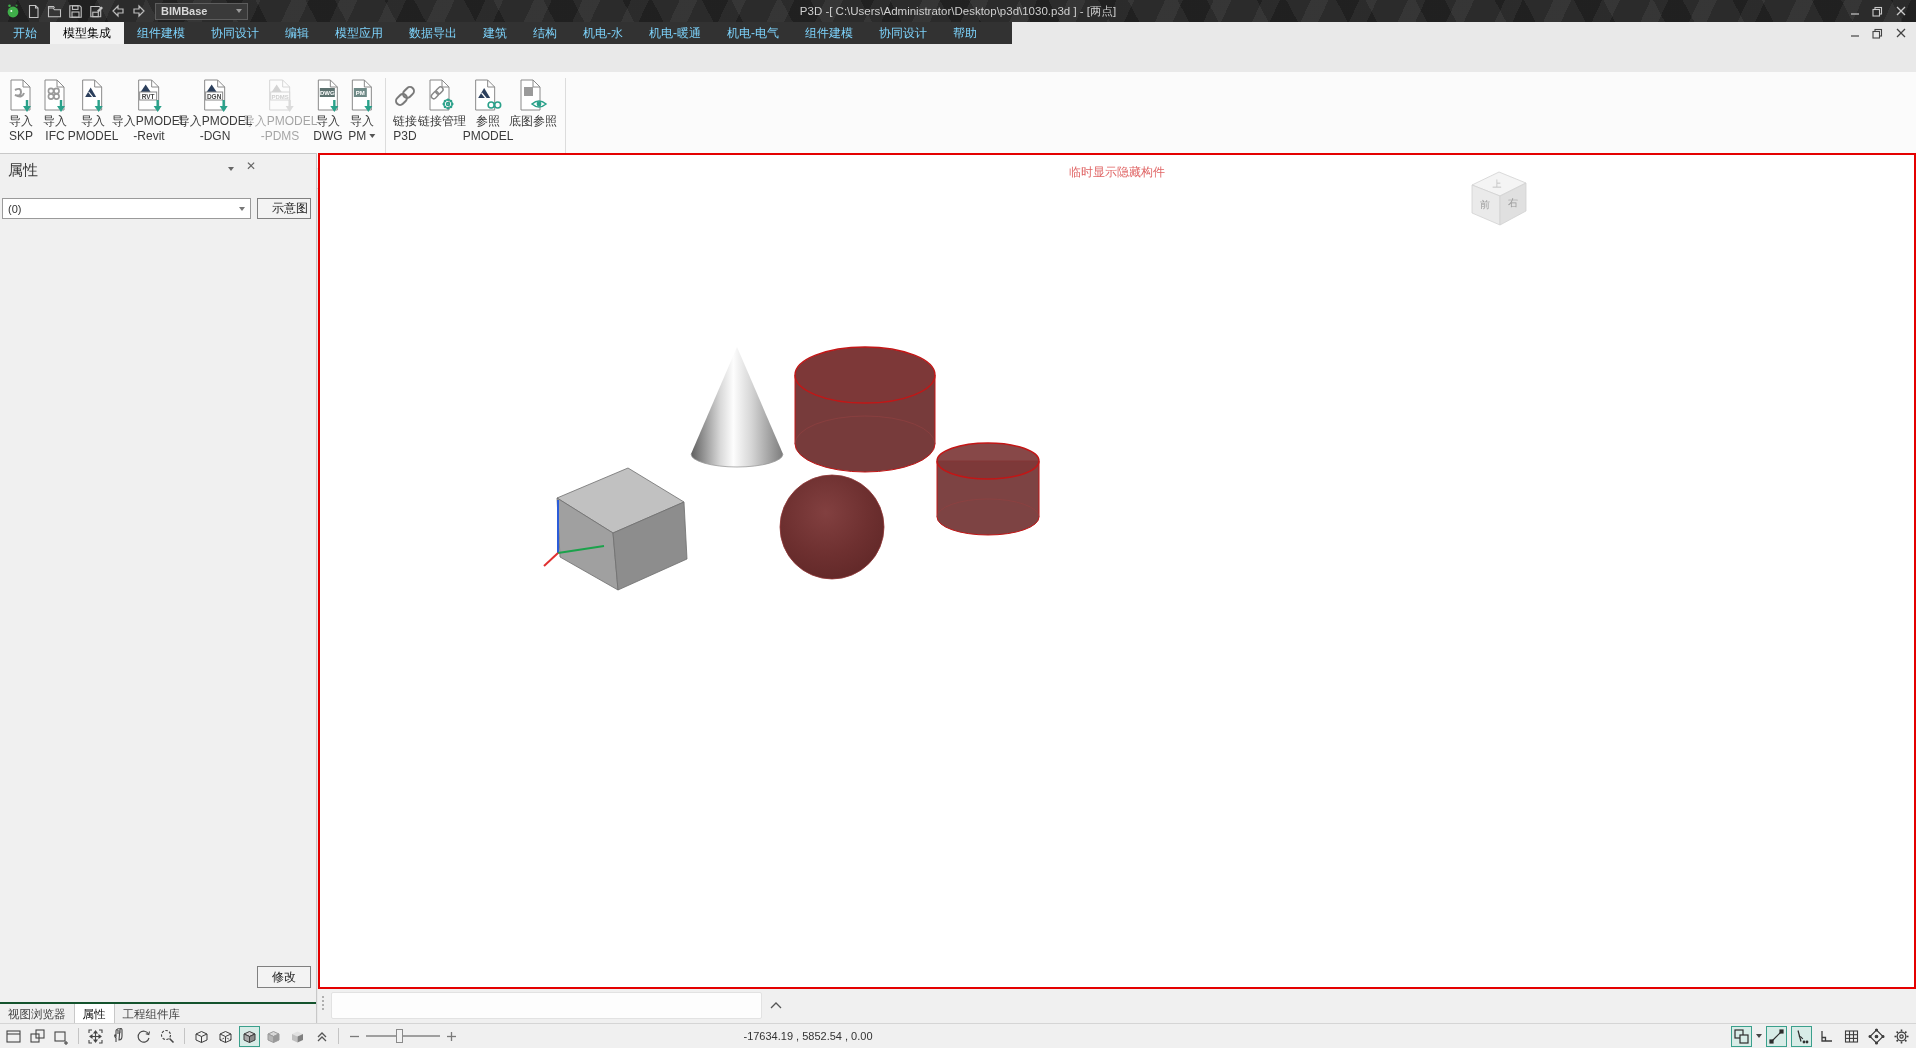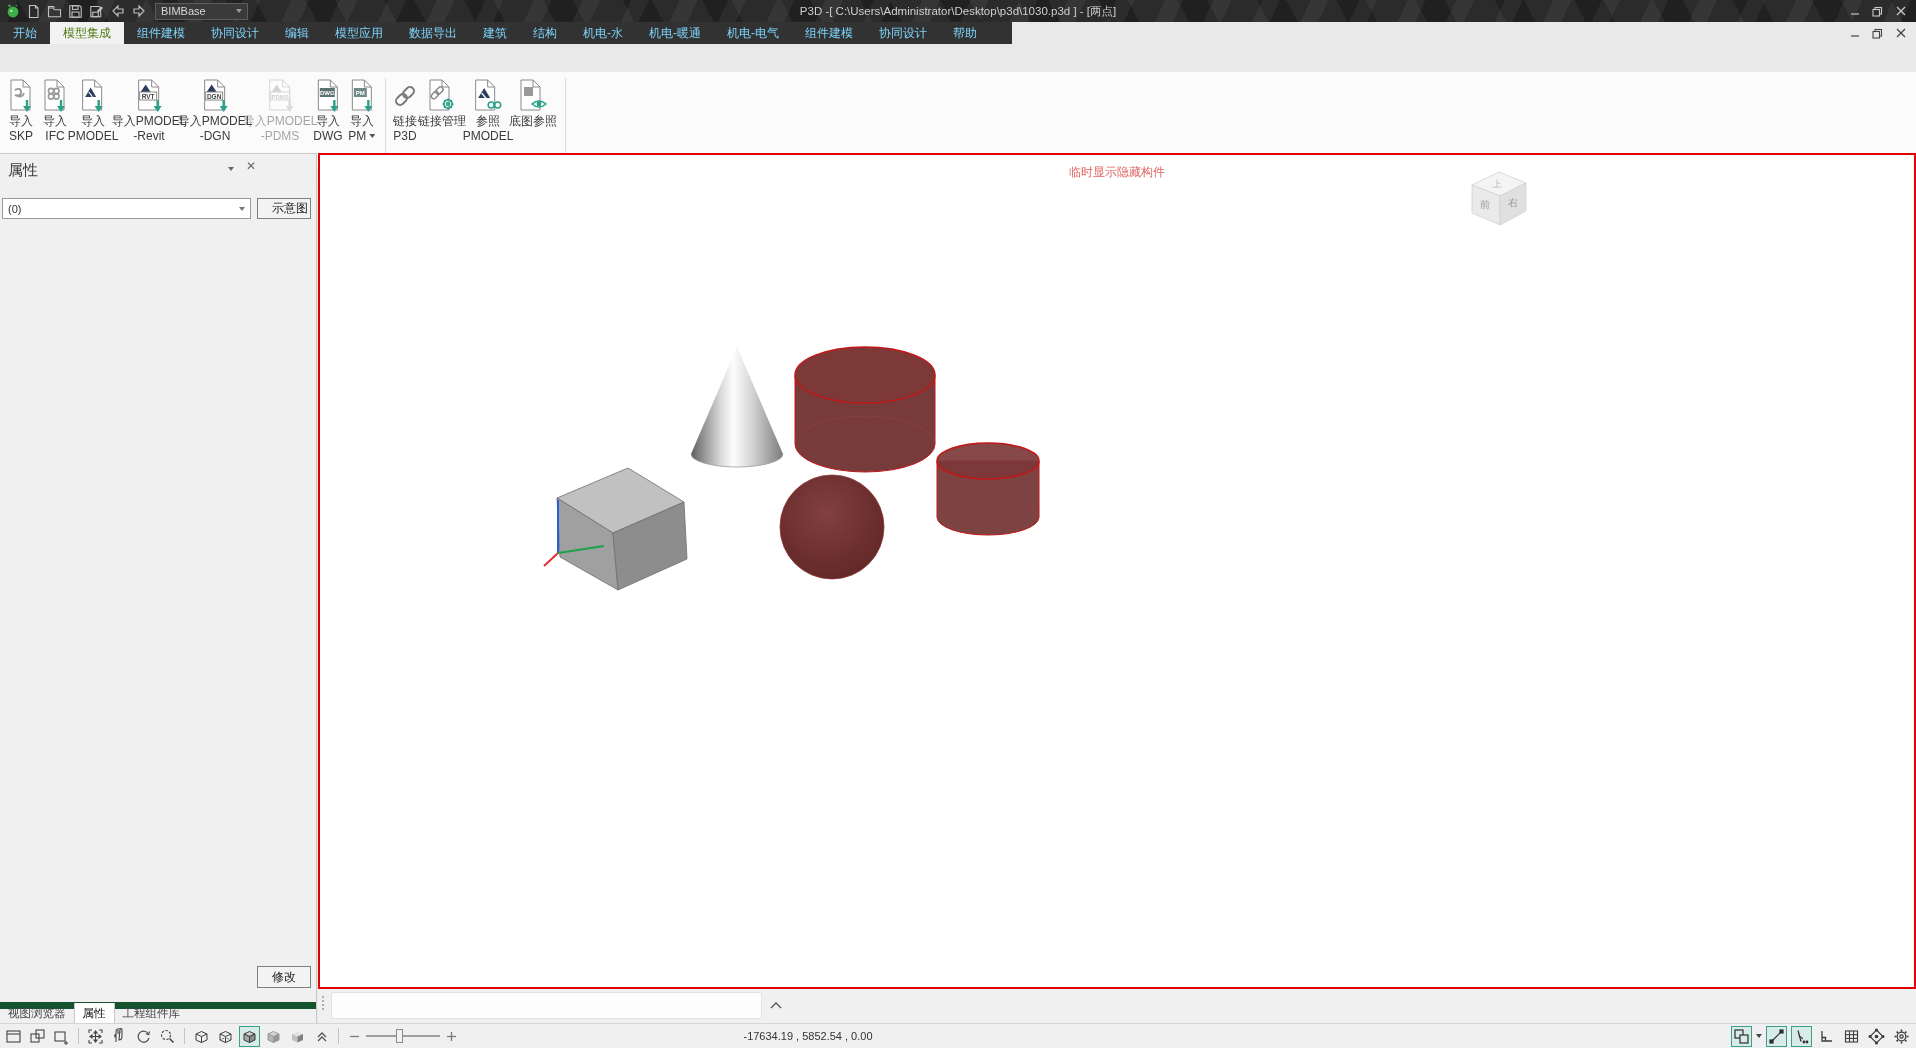--- a/index.html
+++ b/index.html
@@ -11,34 +11,34 @@
   .titlebar { position:absolute; left:0; top:0; width:1916px; height:22px;
     background:#2b2b2b;
     background-image:
       repeating-linear-gradient(115deg, rgba(255,255,255,.05) 0 16px, rgba(255,255,255,0) 16px 44px),
       repeating-linear-gradient(62deg, rgba(0,0,0,.25) 0 26px, rgba(0,0,0,0) 26px 70px);
     display:flex; align-items:center; }
   .qa { display:flex; align-items:center; gap:4px; padding-left:4px; }
   .qa .qbtn { width:17px; height:17px; display:flex; align-items:center; justify-content:center; }
   .ws-select { margin-left:8px; width:93px; height:17px; background:#3a3a3a; border:1px solid #5d5d5d;
     color:#d8d8d8; font-size:11px; display:flex; align-items:center; padding:0 5px; }
-  .ws-select .lbl { flex:1; }
+  .ws-select .lbl { flex:1;font-weight:bold; }
   .cdown { width:0; height:0; border-left:3.5px solid transparent; border-right:3.5px solid transparent;
     border-top:4px solid #9a9a9a; display:inline-block; }
   .title-text { position:absolute; left:0; right:0; top:0; height:22px; line-height:22px;
     text-align:center; color:#cfcfcf; font-size:11.5px; pointer-events:none; }
   .win-ctrls { position:absolute; right:4px; top:0; height:22px; display:flex; align-items:center; }
   .wbtn { width:23px; height:18px; display:flex; align-items:center; justify-content:center; color:#c9c9c9; font-size:11px; }
   .wbtn svg { display:block; }
 
   
   .tabrow { position:absolute; left:0; top:22px; width:1916px; height:22px; background:#e9e9e9; }
   .tabstrip { position:absolute; left:0; top:0; height:22px; background:#323232; display:inline-flex; padding-right:22px; }
   .tab { height:22px; line-height:22px; padding:0 13px; font-size:12px; color:#7dd3fc; white-space:nowrap; }
-  .tab.active { background:#f2f2f2; color:#4d7c0f; }
+  .tab.active { background:#f2f2f2; color:#000000; }
   .doc-ctrls { position:absolute; right:4px; top:0; height:22px; display:flex; align-items:center; }
   .dbtn { width:23px; height:18px; display:flex; align-items:center; justify-content:center; color:#444; }
 
   
   .ribbon { position:absolute; left:0; top:44px; width:1916px; height:117px; background:#fbfbfb; border-bottom:1px solid #cfcfcf;margin-top:28px; }
   .rbtn { position:absolute; top:4px; display:flex; flex-direction:column; align-items:center;
     font-size:12px; color:#3b3b3b; line-height:15px; transform:translateX(-50%); white-space:nowrap; }
   .rbtn .ric { height:38px; display:flex; align-items:flex-end; justify-content:center; }
   .rbtn.disabled { opacity:.45; filter:grayscale(1); }
   .rsep { position:absolute; top:6px; height:96px; width:1px; background:#dcdcdc; }
@@ -51,21 +51,21 @@
   .panel-title { position:absolute; left:8px; top:7px; font-size:15px; color:#3a3a3a; }
   .panel-caret { position:absolute; left:228px; top:13px; }
   .panel-close { position:absolute; left:243px; top:4px; width:16px; height:16px; color:#666; font-size:12px; text-align:center; line-height:16px; }
   .combo { position:absolute; left:2px; top:44px; width:249px; height:21px; background:#fff; border:1px solid #9a9a9a;
     font-size:11px; color:#333; display:flex; align-items:center; padding:0 5px; }
   .combo .lbl { flex:1; }
   .btn { background:#f3f3f3; border:1px solid #808080; font-size:12px; color:#222;
     display:flex; align-items:center; justify-content:center; }
   .schematic { position:absolute; left:257px; top:44px; width:54px; height:21px;padding-left:12px; }
   .modify { position:absolute; left:257px; top:812px; width:54px; height:22px; }
-  .ptabs { position:absolute; left:0; bottom:0; height:21px; display:flex; align-items:flex-end; border-top:7px solid #14532d; right:0; }
+  .ptabs { position:absolute; left:0; bottom:0; height:21px; display:flex; align-items:flex-start; border-top:2px solid #14532d; right:0; }
   .ptab { font-size:11.5px; color:#444; padding:0 8px; line-height:20px; white-space:nowrap; }
   .ptab.active { background:#fff; border-left:1px solid #c8c8c8; border-right:1px solid #c8c8c8; color:#111; }
 
   
   .canvas { position:absolute; left:318px; top:153px; width:1598px; height:836px; background:#fff; border:2px solid #e40000; }
   .canvas svg.scene { position:absolute; left:0; top:0; }
   .overlay-text { position:absolute; left:0; right:0; top:9px; text-align:center; font-size:12px; color:#e06666; }
 
   
   .cmdstrip { position:absolute; left:318px; top:989px; width:1598px; height:34px; background:#f0f0f0; }

